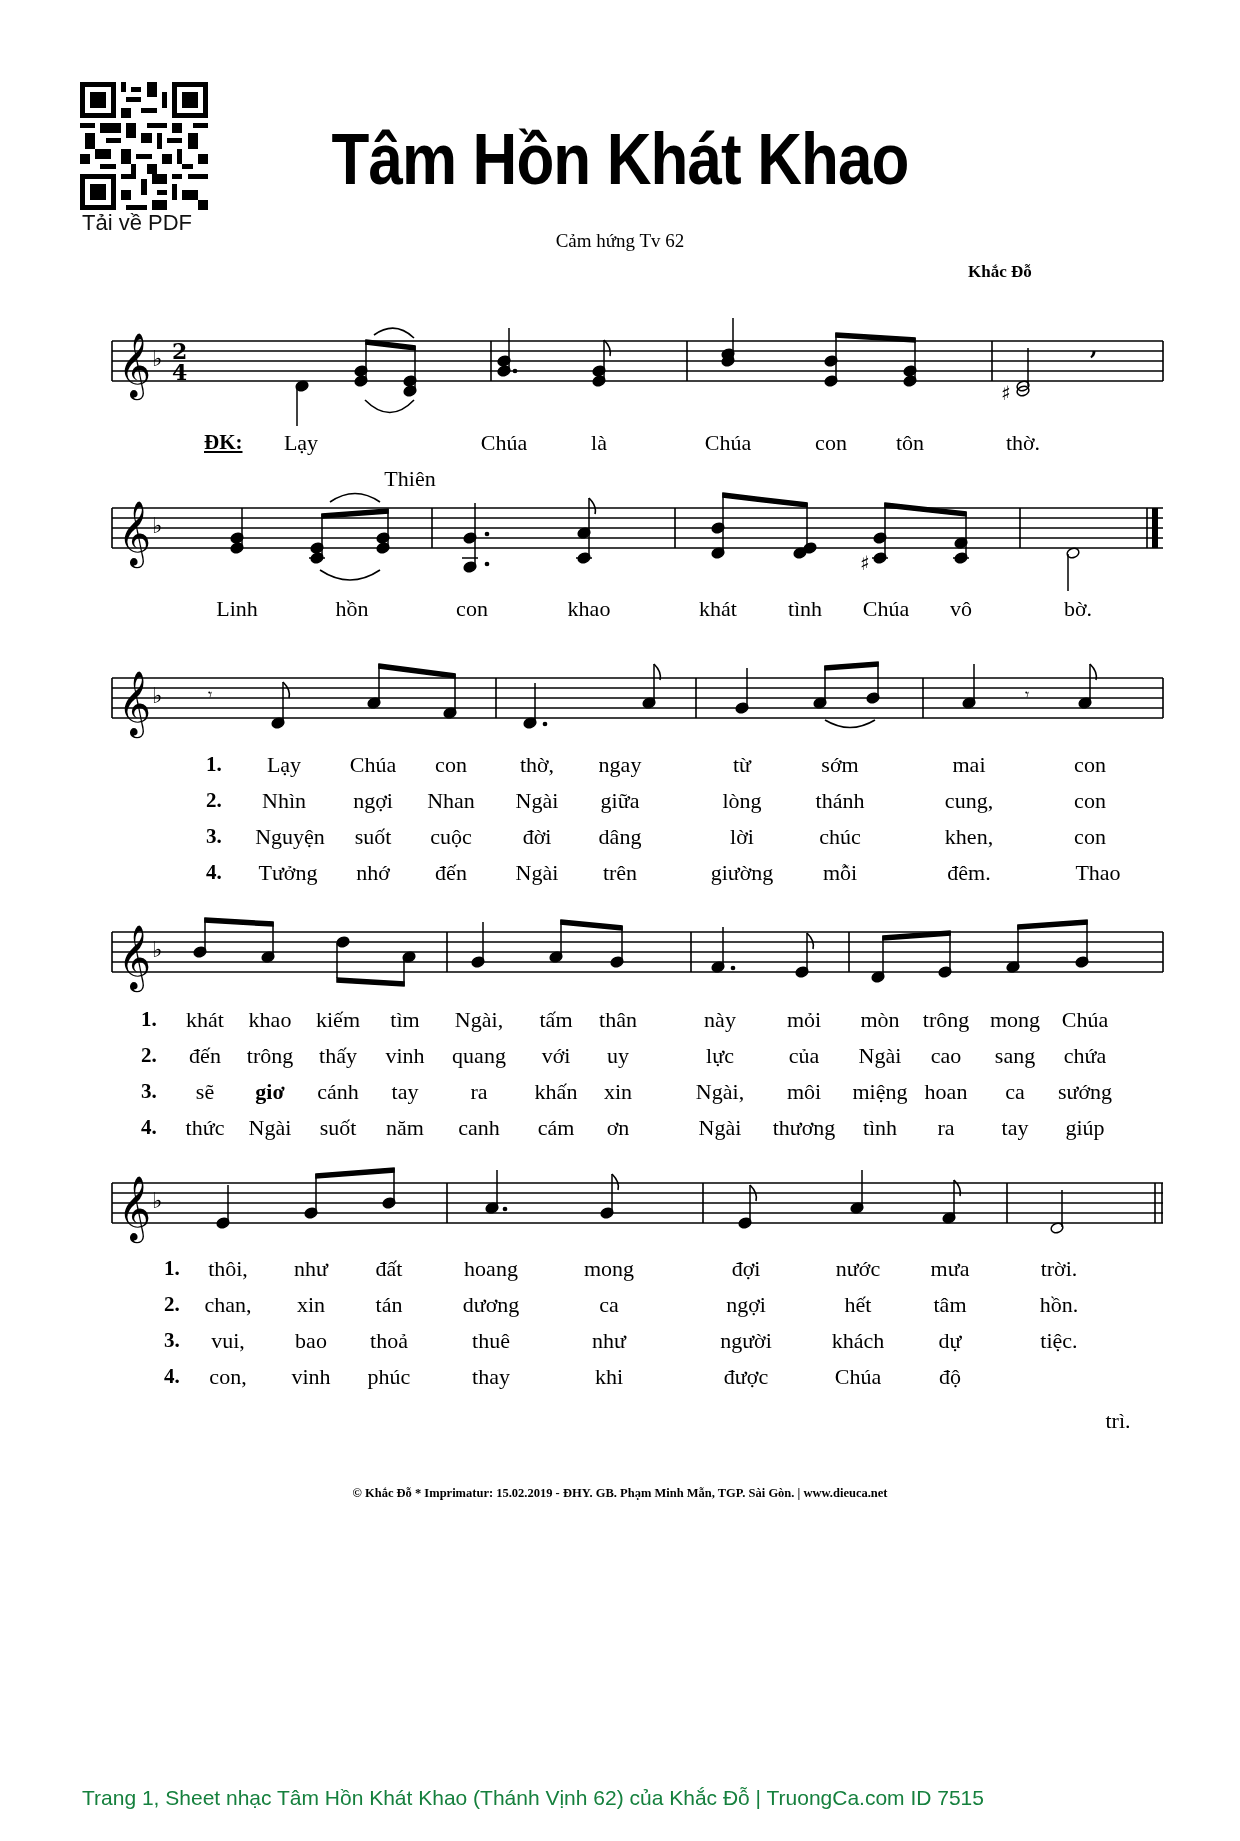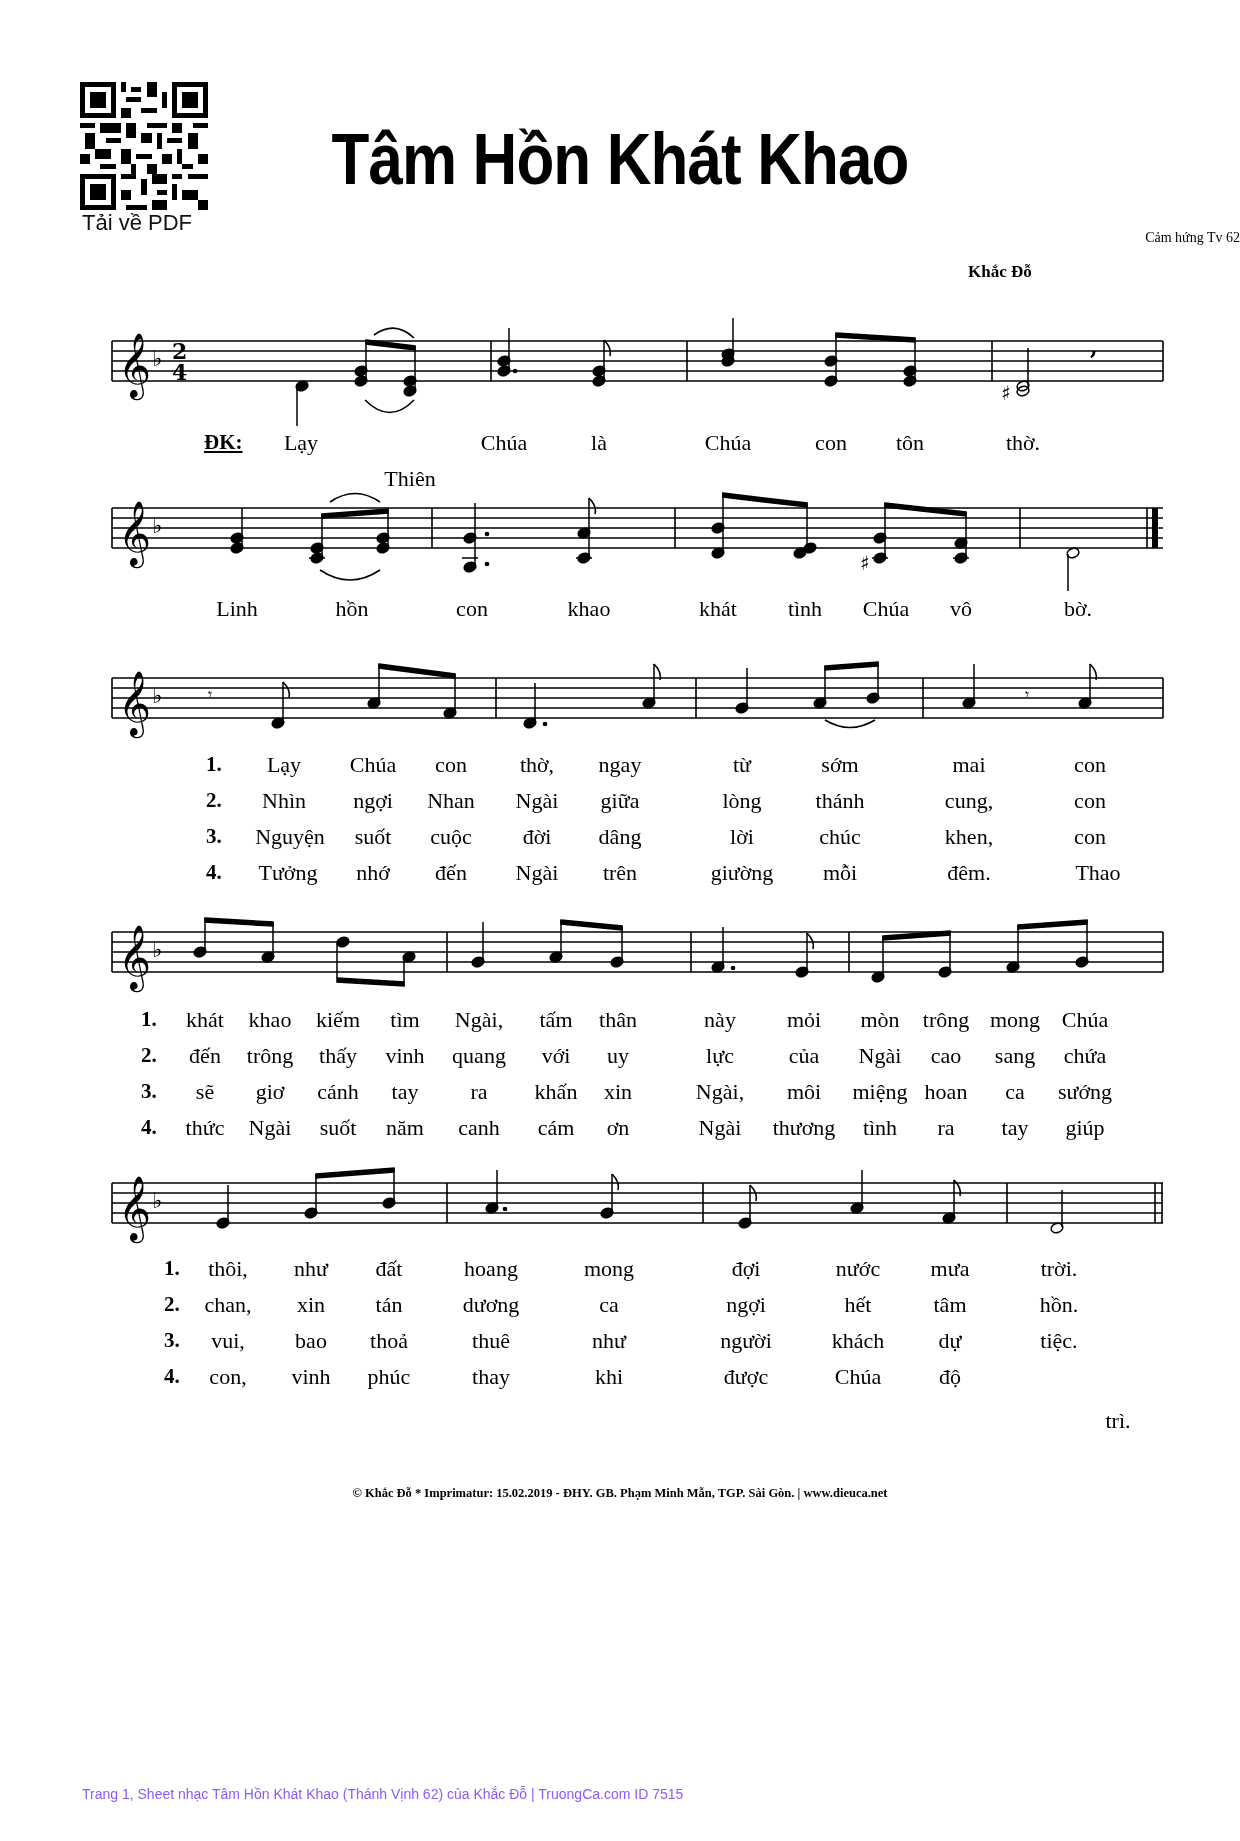--- a/index.html
+++ b/index.html
@@ -1,24 +1,24 @@
 <!DOCTYPE html>
 <html><head>
 <meta charset="utf-8">
 <style>
   html, body { margin: 0; padding: 0; background: #ffffff; }
   body { width: 1240px; height: 1841px; position: relative; overflow: hidden; color: #000; }
   .abs { position: absolute; }
   .qr { left: 80px; top: 82px; width: 128px; height: 128px; }
   .qr-label { left: 82px; top: 210px; font-family: "Liberation Sans", sans-serif; font-size: 22px; color: #111; }
   .title { left: 0; width: 1240px; top: 118px; text-align: center; font-family: "Liberation Sans", sans-serif; font-weight: bold; font-size: 72px; letter-spacing: -1px; transform: scaleX(0.86); transform-origin: 620px 0; padding-left: 0; }
-  .subtitle { left: 0; width: 1240px; top: 230px; text-align: right; font-family: "Liberation Serif", serif; font-size: 14px; }
+  .subtitle { left: 0; width: 1240px; top: 230px; text-align: center; font-family: "Liberation Serif", serif; font-size: 19px; }
   .composer { left: 968px; top: 262px; font-family: "Liberation Serif", serif; font-weight: bold; font-size: 17px; }
   .footer-copy { left: 0; width: 1240px; top: 1486px; text-align: center; font-family: "Liberation Serif", serif; font-weight: bold; font-size: 12.5px; }
-  .page-footer { left: 82px; top: 1786px; font-family: "Liberation Sans", sans-serif; font-size: 14px; color: #8b5cf6; }
+  .page-footer { left: 82px; top: 1786px; font-family: "Liberation Sans", sans-serif; font-size: 21px; color: #15803d; }
   svg.staff { position: absolute; left: 0; overflow: visible; }
   .lyric { position: absolute; font-family: "Liberation Serif", serif; font-size: 22px; white-space: nowrap; transform: translateX(-50%); }
   .vnum { position: absolute; font-family: "Liberation Serif", serif; font-weight: bold; font-size: 21px; white-space: nowrap; }
   .dk { font-weight: bold; text-decoration: underline; }
 </style>
 </head>
 <body>
 
 <svg class="abs qr" viewBox="0 0 25 25" shape-rendering="crispEdges">
   <rect x="0" y="0" width="25" height="25" fill="#fff"></rect>
@@ -389,21 +389,21 @@
 <div class="lyric" style="left:556px; top:1043px;">với</div>
 <div class="lyric" style="left:618px; top:1043px;">uy</div>
 <div class="lyric" style="left:720px; top:1043px;">lực</div>
 <div class="lyric" style="left:804px; top:1043px;">của</div>
 <div class="lyric" style="left:880px; top:1043px;">Ngài</div>
 <div class="lyric" style="left:946px; top:1043px;">cao</div>
 <div class="lyric" style="left:1015px; top:1043px;">sang</div>
 <div class="lyric" style="left:1085px; top:1043px;">chứa</div>
 
 <div class="lyric" style="left:205px; top:1079px;">sẽ</div>
-<div class="lyric" style="left:270px; top:1079px;">giơ</div>
+<div class="lyric" style="left:270px; top:1079px;font-weight:bold;">giơ</div>
 <div class="lyric" style="left:338px; top:1079px;">cánh</div>
 <div class="lyric" style="left:405px; top:1079px;">tay</div>
 <div class="lyric" style="left:479px; top:1079px;">ra</div>
 <div class="lyric" style="left:556px; top:1079px;">khấn</div>
 <div class="lyric" style="left:618px; top:1079px;">xin</div>
 <div class="lyric" style="left:720px; top:1079px;">Ngài,</div>
 <div class="lyric" style="left:804px; top:1079px;">môi</div>
 <div class="lyric" style="left:880px; top:1079px;">miệng</div>
 <div class="lyric" style="left:946px; top:1079px;">hoan</div>
 <div class="lyric" style="left:1015px; top:1079px;">ca</div>

